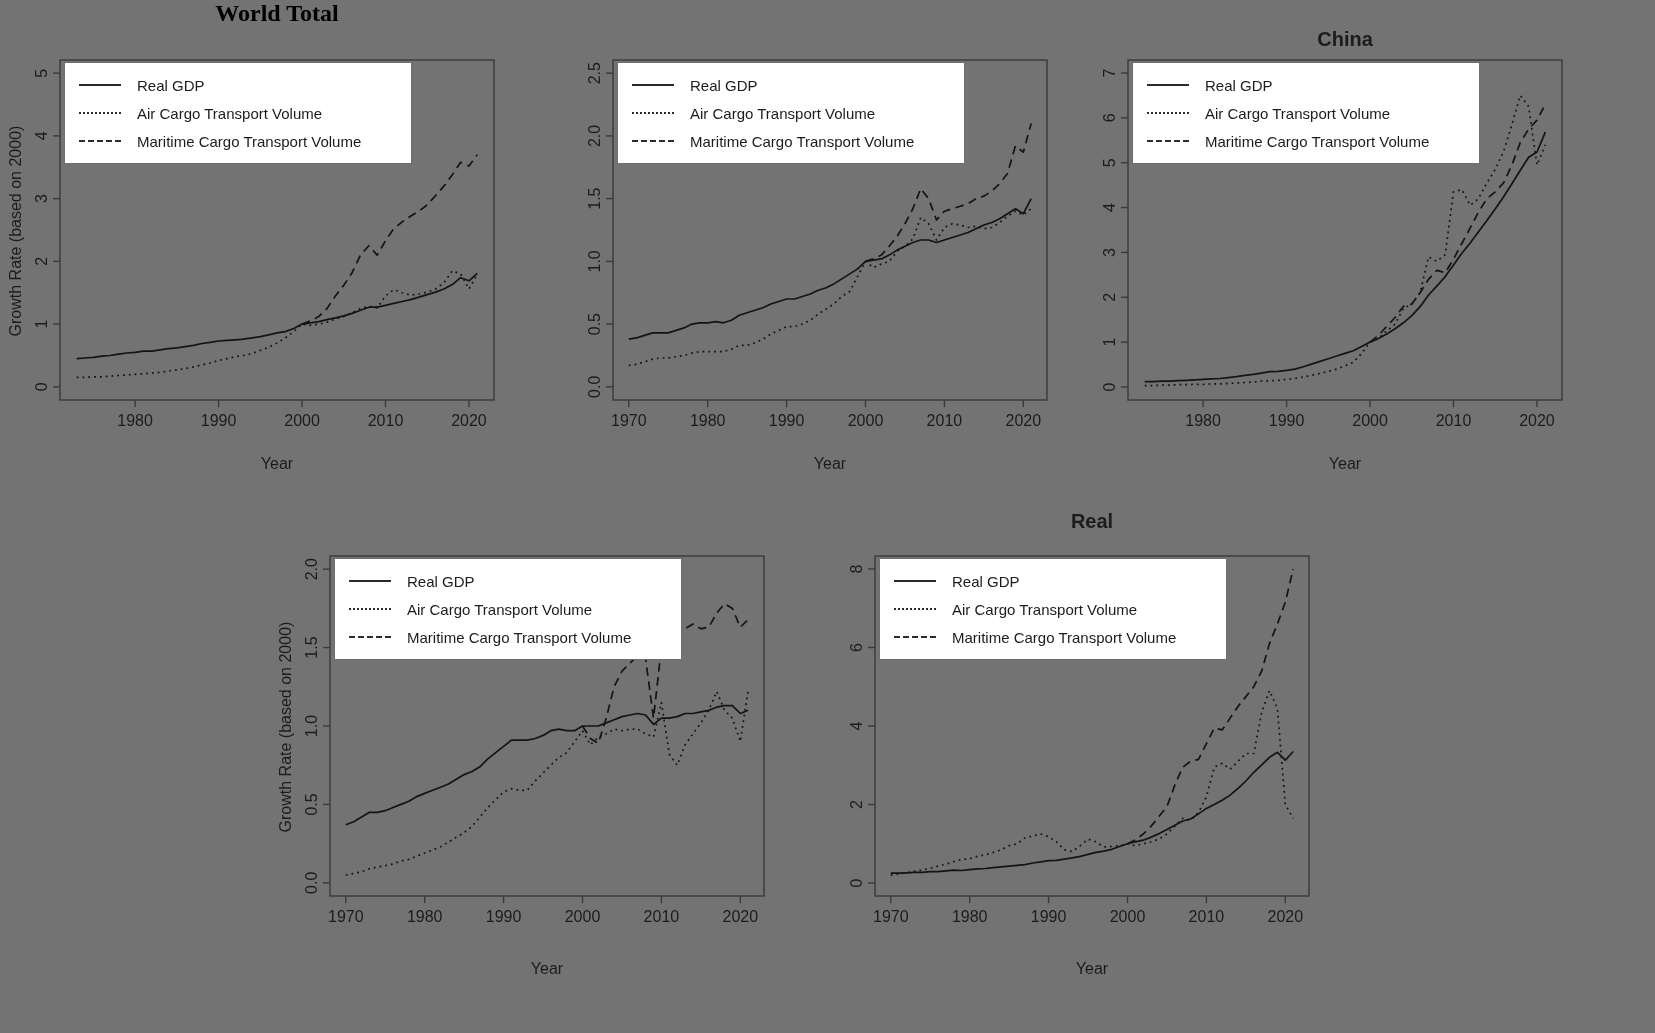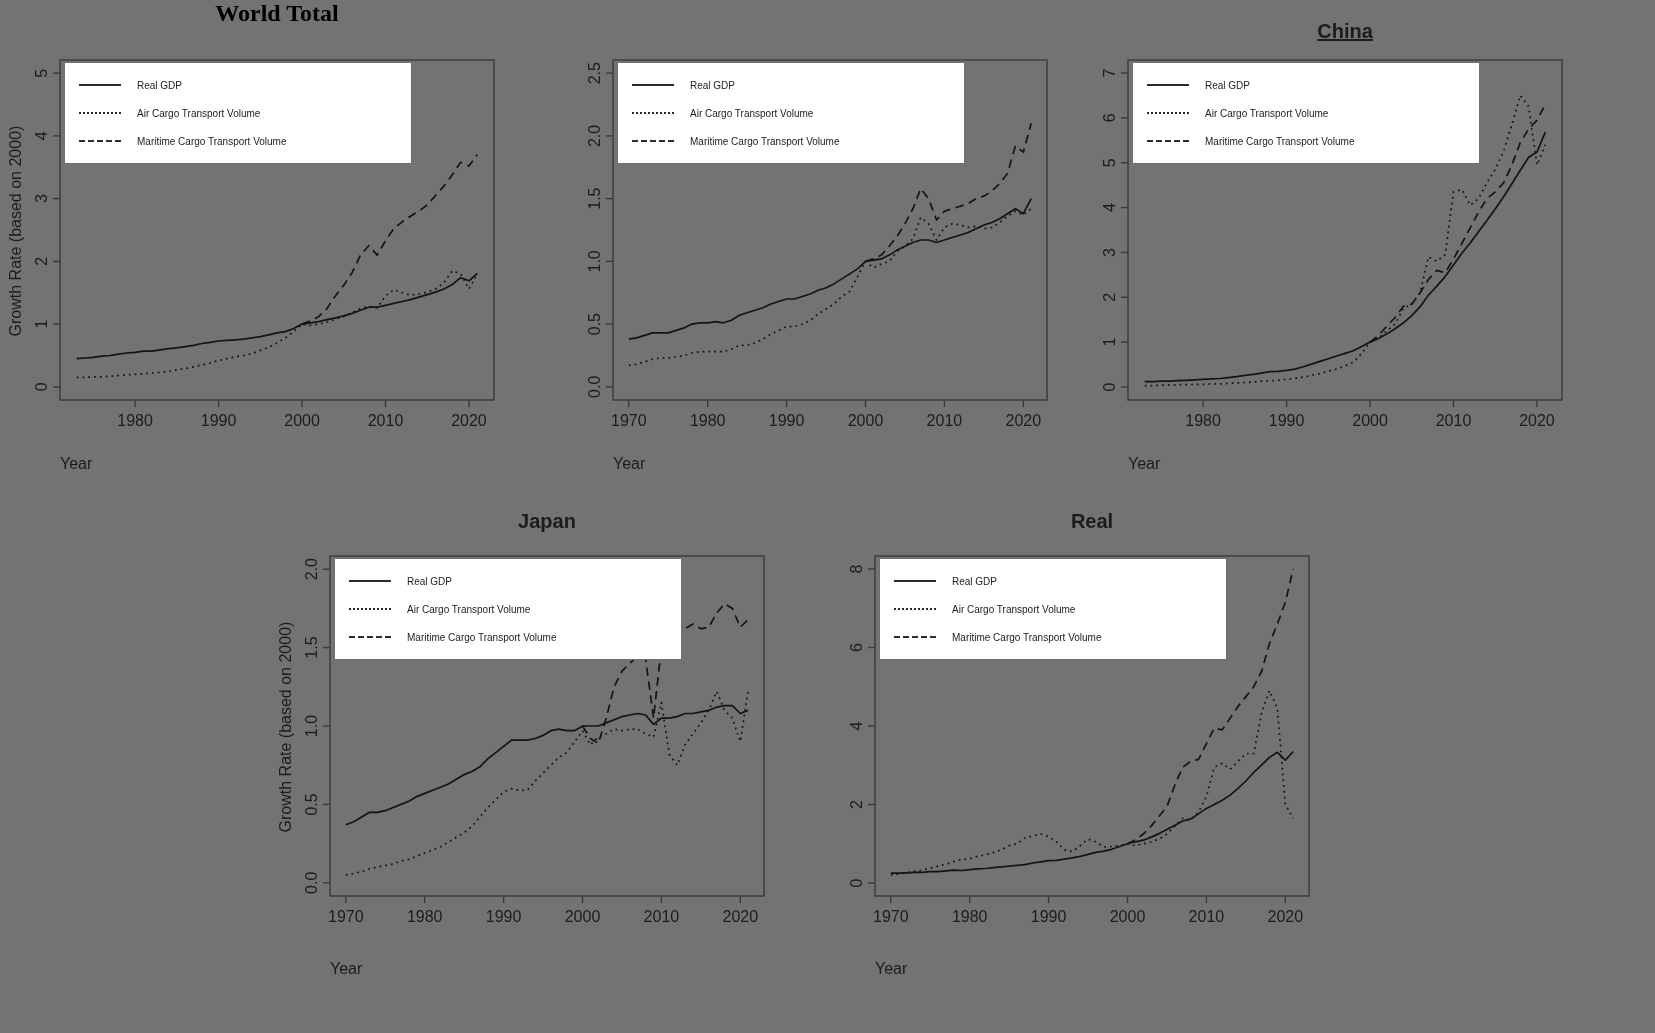--- a/index.html
+++ b/index.html
@@ -8,37 +8,37 @@
   .chart{position:absolute;width:510px;height:500px;}
   #chart-world{left:2px;top:0;}
   #chart-usa{left:555px;top:0;}
   #chart-china{left:1070px;top:0;}
   #chart-japan{left:272px;top:496px;}
   #chart-india{left:817px;top:496px;}
   .title{position:absolute;left:58px;width:434px;text-align:center;font-weight:bold;
          font-size:20px;color:#1c1c1c;white-space:nowrap;}
   #chart-world .title{top:0;font-family:"Liberation Serif", serif;font-size:24px;color:#000;}
   #chart-usa .title{top:10px;}
-  #chart-china .title{top:20px;text-decoration:underline;}
+  #chart-china .title{top:28px;}
   #chart-japan .title{top:14px;}
   #chart-india .title{top:14px;}
   svg.plot{position:absolute;left:0;top:50px;width:500px;height:420px;}
   svg.plot text{font-family:"Liberation Sans", sans-serif;font-size:16px;fill:#1c1c1c;}
-  .xlabel{position:absolute;left:58px;width:434px;font-size:16px;color:#1c1c1c;}
+  .xlabel{position:absolute;left:58px;width:434px;text-align:center;font-size:16px;color:#1c1c1c;}
   .row1 .xlabel{top:455px;}
   .row2 .xlabel{top:464px;}
   .ylabel{position:absolute;left:-152px;top:222px;width:332px;height:18px;text-align:center;
           font-size:16px;color:#1c1c1c;transform:rotate(-90deg);white-space:nowrap;}
   .legend{position:absolute;left:62px;top:62px;width:348px;background:#ffffff;
           border:1px solid #6f6f6f;padding:8px 6px 8px 14px;box-sizing:border-box;}
   .legend-row{display:flex;align-items:center;height:28px;}
   .sample{display:inline-block;width:42px;height:0;border-top:2px solid #2a2a2a;margin-right:16px;flex:0 0 42px;}
   .s-dotted{border-top-style:dotted;}
   .s-dashed{border-top-style:dashed;}
-  .legend-label{font-size:10px;color:#1c1c1c;white-space:nowrap;}
+  .legend-label{font-size:15px;color:#1c1c1c;white-space:nowrap;}
 </style>
 </head>
 <body>
 
 <div id="canvas">
 
   <div class="chart row1" id="chart-world">
     <div class="title">World Total</div>
     <div class="ylabel">Growth Rate (based on 2000)</div>
     <svg class="plot" viewBox="0 0 500 420">
@@ -179,21 +179,20 @@
       </div>
       <div class="legend-row">
         <span class="sample s-dashed"></span>
         <span class="legend-label">Maritime Cargo Transport Volume</span>
       </div>
     </div>
     <div class="xlabel">Year</div>
   </div>
 
   <div class="chart row2" id="chart-japan">
-    <div class="title">Japan</div>
     <div class="ylabel">Growth Rate (based on 2000)</div>
     <svg class="plot" viewBox="0 0 500 420">
         <rect x="58" y="10" width="434" height="340" fill="none" stroke="#3a3a3a" stroke-width="1.4"></rect>
         <line x1="73.78181818181818" y1="350" x2="73.78181818181818" y2="357" stroke="#3a3a3a" stroke-width="1.4"></line>
         <text x="73.78181818181818" y="376" text-anchor="middle">1970</text>
         <line x1="152.6909090909091" y1="350" x2="152.6909090909091" y2="357" stroke="#3a3a3a" stroke-width="1.4"></line>
         <text x="152.6909090909091" y="376" text-anchor="middle">1980</text>
         <line x1="231.60000000000002" y1="350" x2="231.60000000000002" y2="357" stroke="#3a3a3a" stroke-width="1.4"></line>
         <text x="231.60000000000002" y="376" text-anchor="middle">1990</text>
         <line x1="310.5090909090909" y1="350" x2="310.5090909090909" y2="357" stroke="#3a3a3a" stroke-width="1.4"></line>

